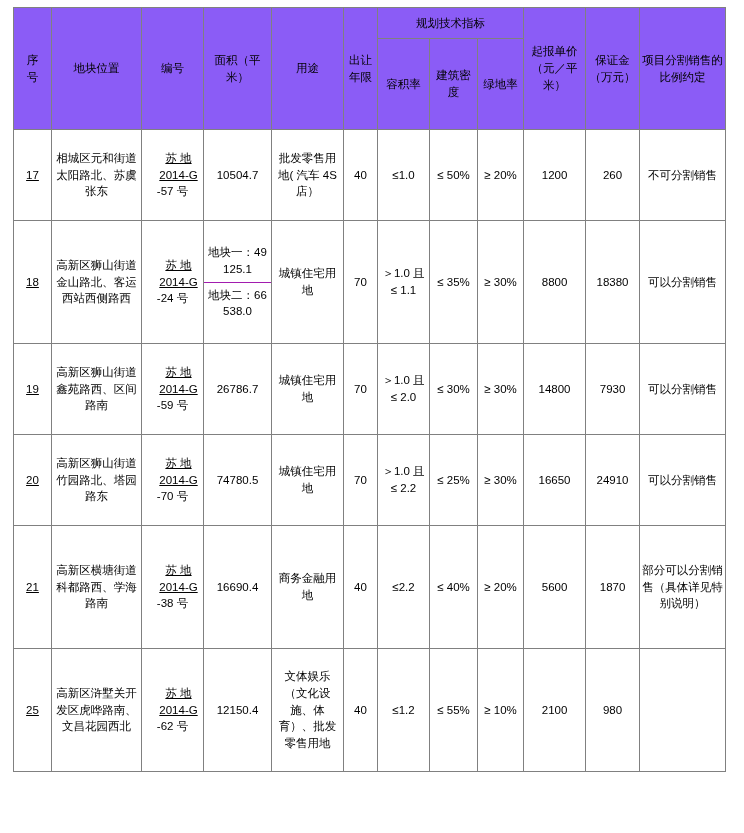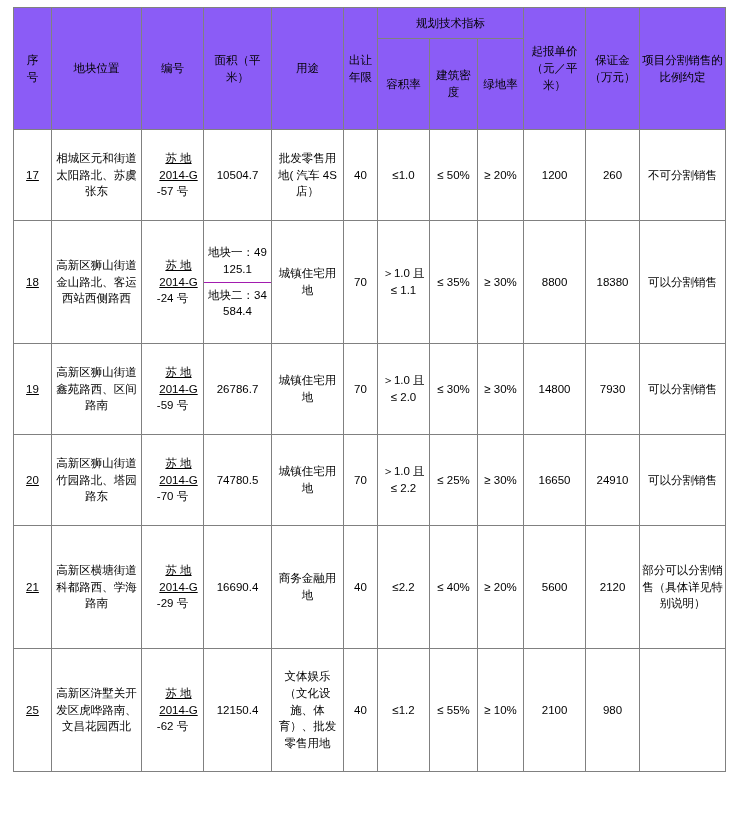--- a/index.html
+++ b/index.html
@@ -132,21 +132,21 @@
       <tr class="tall-row">
         <td class="num-cell"><span>18</span></td>
         <td class="loc-cell"><span>高新区狮山街道金山路北、客运西站西侧路西</span></td>
         <td>
           <span class="u">苏  地</span><br>
           <span class="u">2014-G</span><br>
           <span>-24 号</span>
         </td>
         <td class="area-split" style="padding:0">
           <div class="top">地块一：49125.1</div>
-          <div>地块二：34584.4</div>
+          <div>地块二：66538.0</div>
         </td>
         <td><span>城镇住宅用地</span></td>
         <td><span>70</span></td>
         <td><span>＞1.0 且≤ 1.1</span></td>
         <td><span>≤ 35%</span></td>
         <td><span>≥ 30%</span></td>
         <td><span>8800</span></td>
         <td><span>18380</span></td>
         <td><span>可以分割销售</span></td>
       </tr>
@@ -188,30 +188,30 @@
         <td><span>24910</span></td>
         <td><span>可以分割销售</span></td>
       </tr>
 
       <tr class="tall-row">
         <td class="num-cell"><span>21</span></td>
         <td class="loc-cell"><span>高新区横塘街道科都路西、学海路南</span></td>
         <td>
           <span class="u">苏  地</span><br>
           <span class="u">2014-G</span><br>
-          <span>-29 号</span>
+          <span>-38 号</span>
         </td>
         <td><span>16690.4</span></td>
         <td><span>商务金融用地</span></td>
         <td><span>40</span></td>
         <td><span>≤2.2</span></td>
         <td><span>≤ 40%</span></td>
         <td><span>≥ 20%</span></td>
         <td><span>5600</span></td>
-        <td><span>2120</span></td>
+        <td><span>1870</span></td>
         <td><span>部分可以分割销售（具体详见特别说明）</span></td>
       </tr>
 
       <tr class="tall-row">
         <td class="num-cell"><span>25</span></td>
         <td class="loc-cell"><span>高新区浒墅关开发区虎哗路南、文昌花园西北</span></td>
         <td>
           <span class="u">苏  地</span><br>
           <span class="u">2014-G</span><br>
           <span>-62 号</span>

